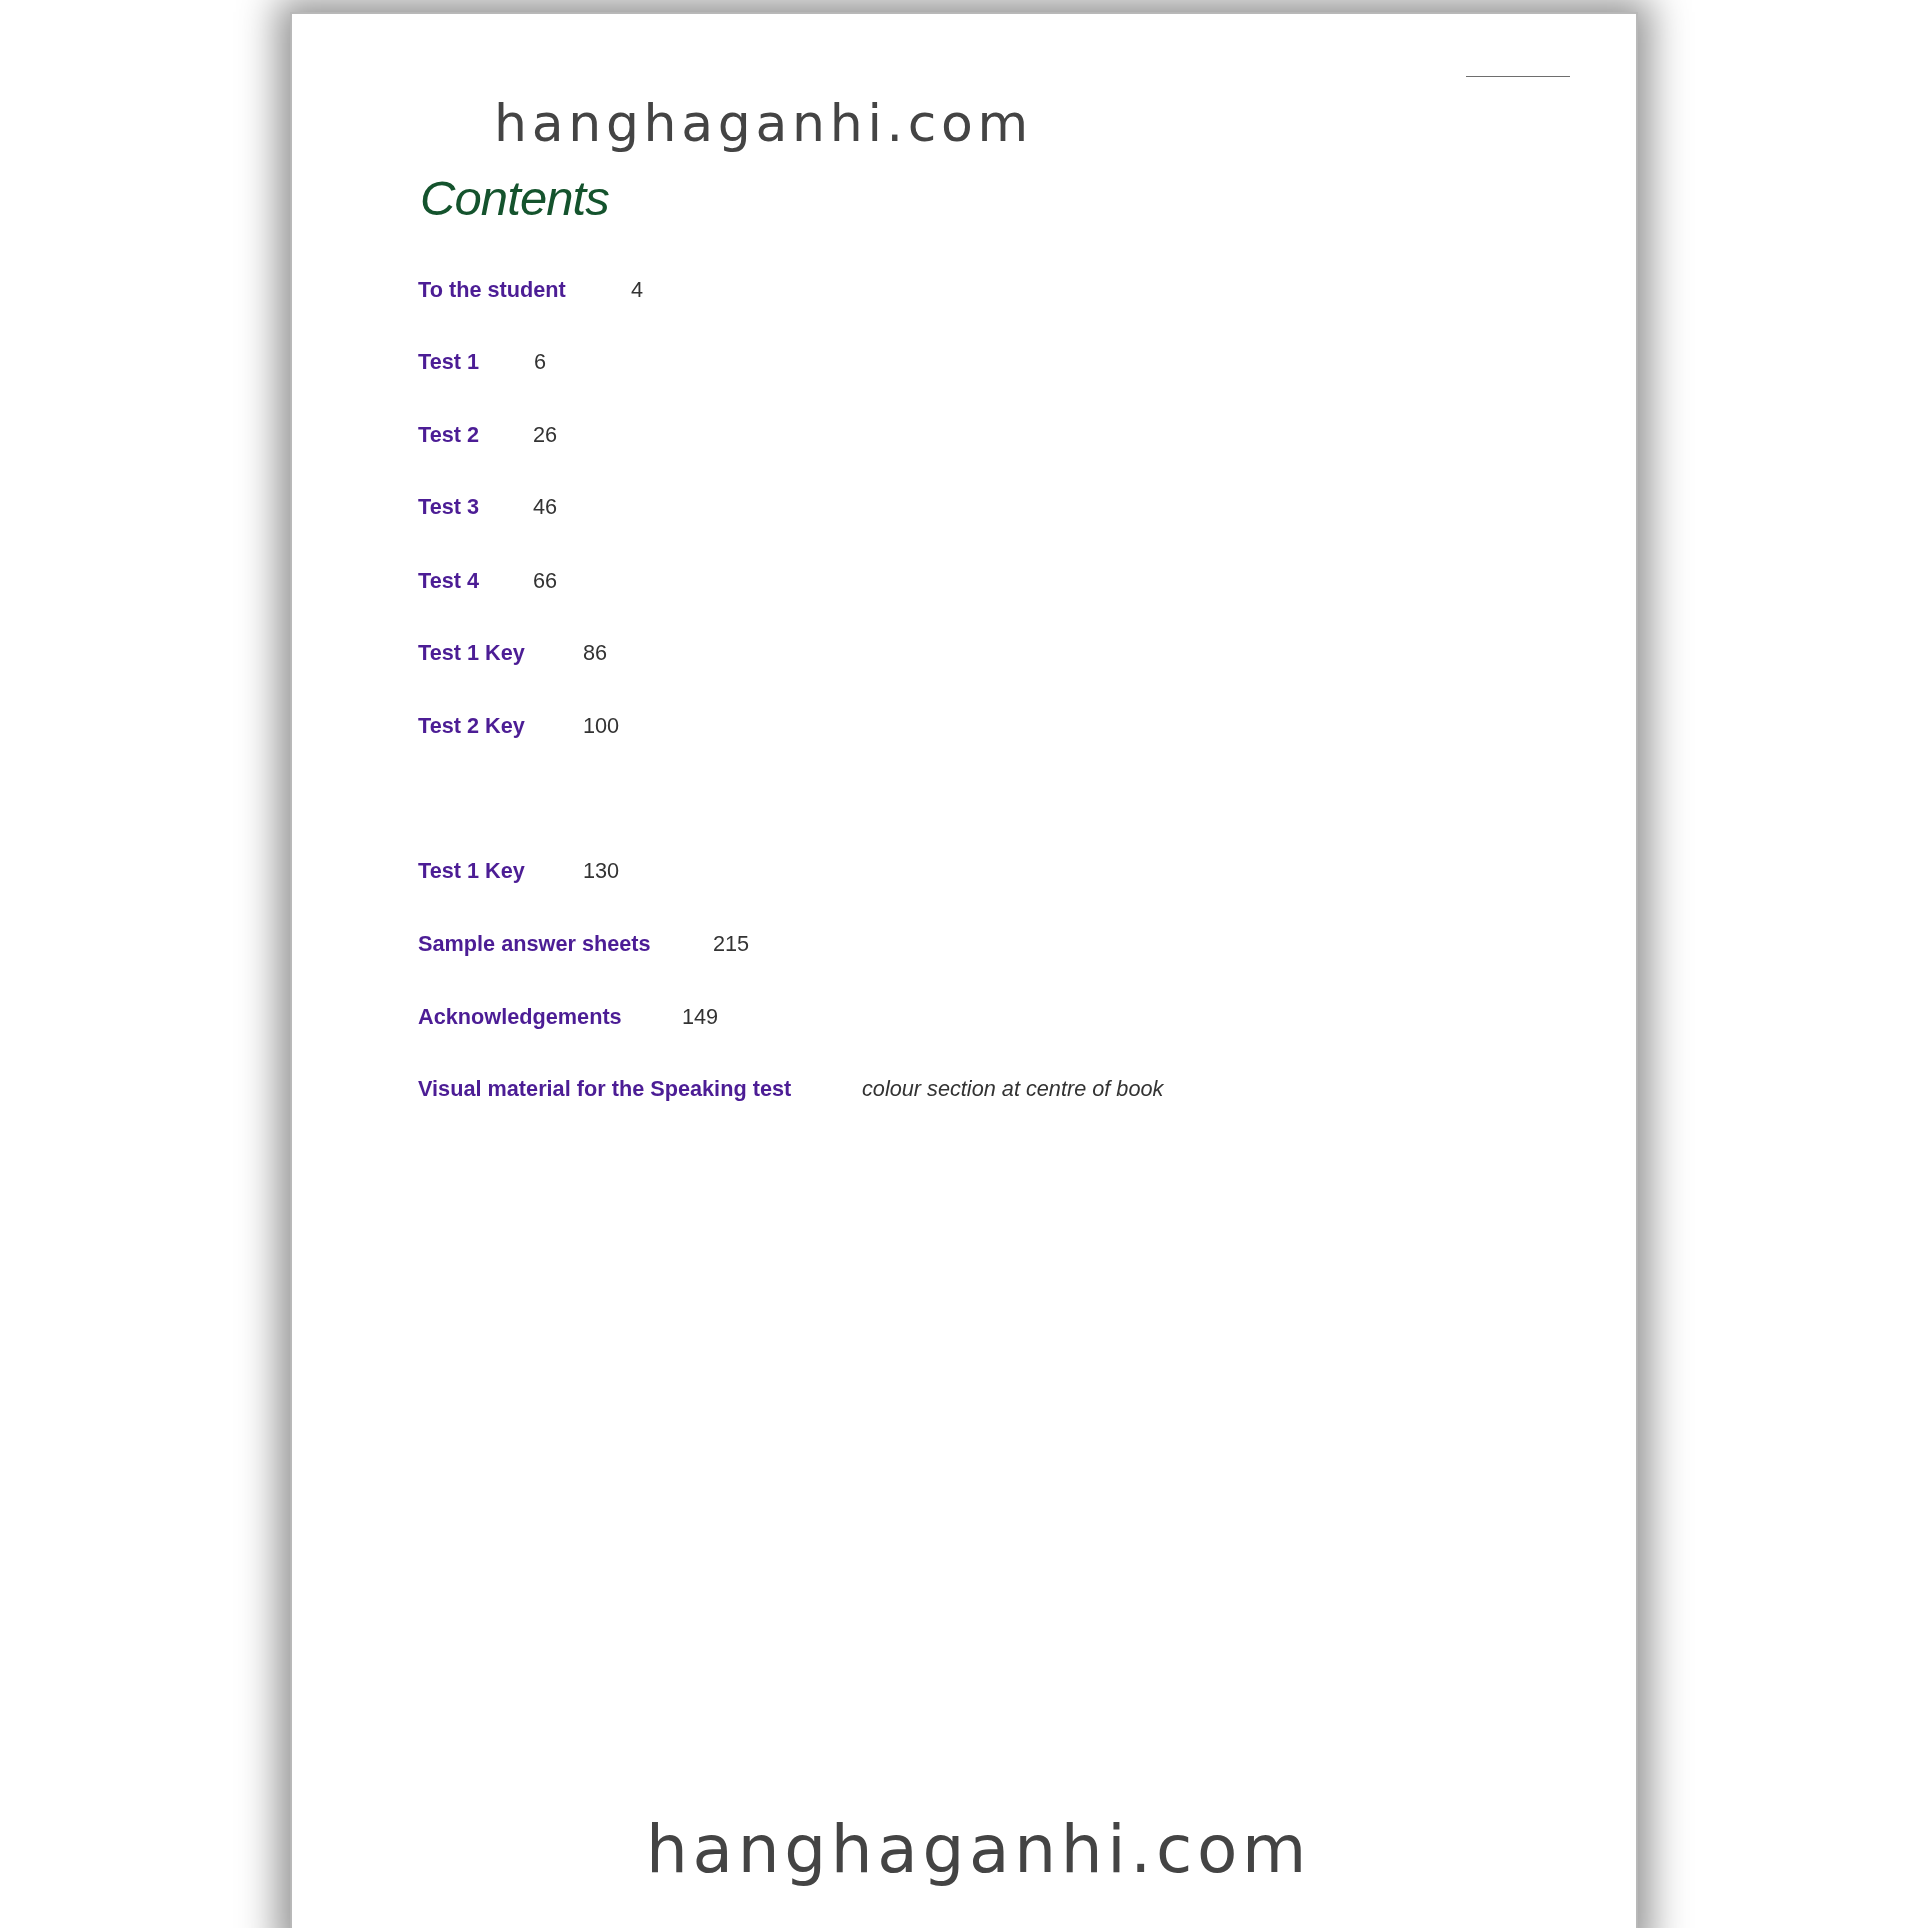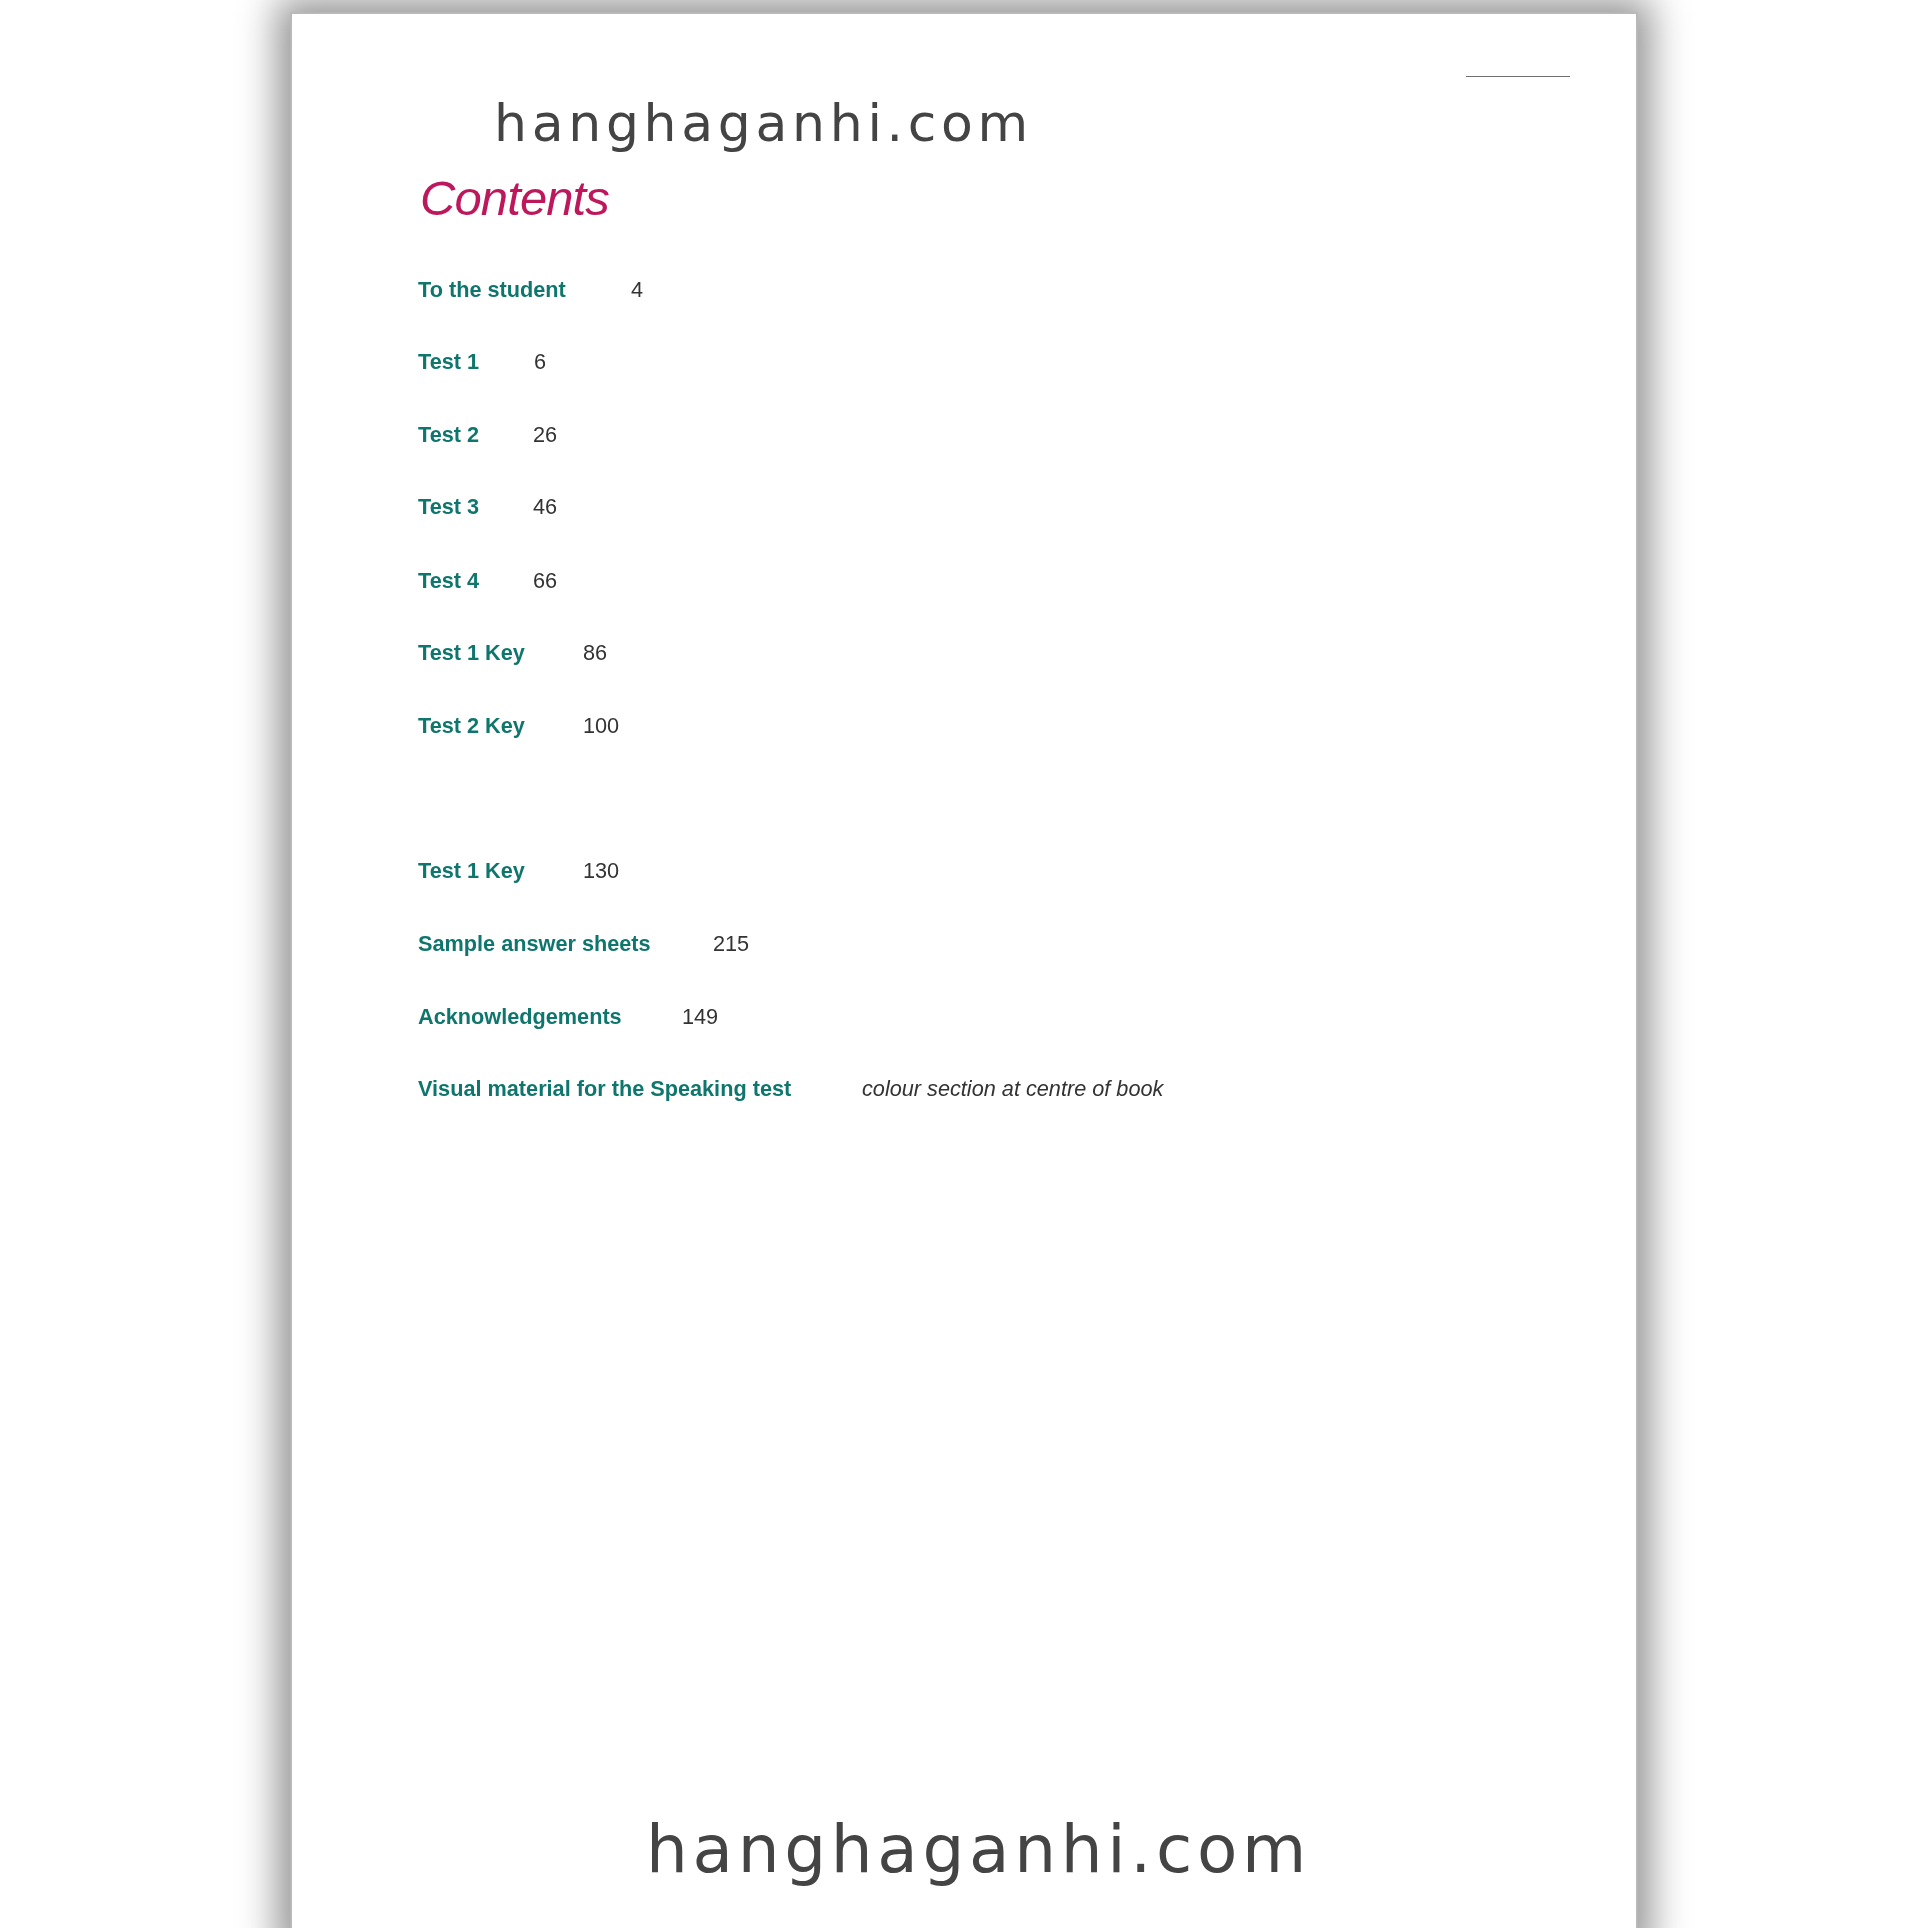--- a/index.html
+++ b/index.html
@@ -55,41 +55,41 @@
       left: 354px;
       top: 1803px;
       font-size: 66px;
     }
     .toc-title {
       position: absolute;
       left: 128px;
       top: 160px;
       font-size: 49px;
       font-style: italic;
-      color: #be185d;
+      color: #14532d;
       letter-spacing: -0.9px;
       line-height: 1;
       white-space: nowrap;
     }
     .toc-row {
       position: absolute;
       left: 126px;
       height: 28px;
       width: 942px;
       white-space: nowrap;
       color: #333333;
       font-size: 21.7px;
       line-height: 28px;
     }
     .toc-label {
       position: absolute;
       left: 0;
       top: 0;
       font-weight: bold;
-      color: #0f766e;
+      color: #4c1d95;
     }
     .toc-page {
       position: absolute;
       top: 0;
       font-weight: normal;
       color: #333333;
     }
     .toc-page.italic {
       font-style: italic;
     }

